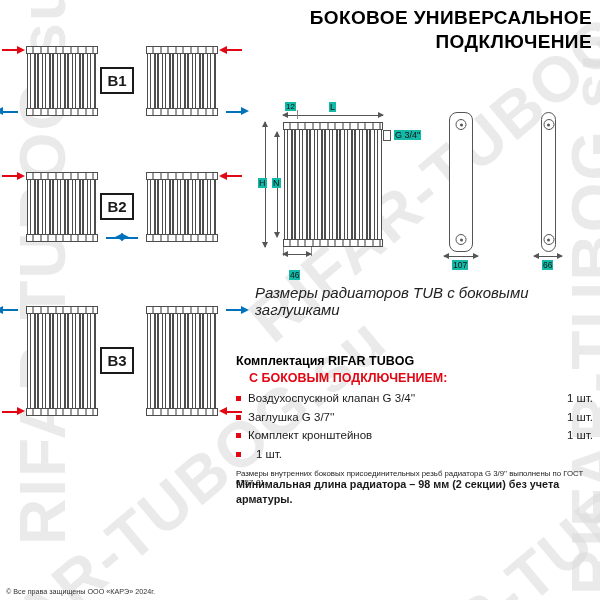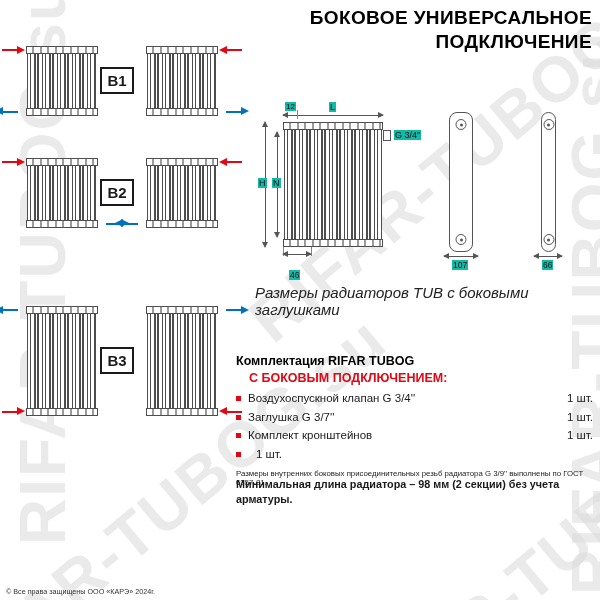--- a/index.html
+++ b/index.html
@@ -17,21 +17,21 @@
   .wm5 { left:320px; top:705px; transform:rotate(-40deg); transform-origin:left top; }
 
   
   .title { position:absolute; top:6px; right:8px; z-index:2; text-align:right;
            font-weight:bold; font-size:19px; line-height:1.25; letter-spacing:.4px; color:#000; }
 
   
   .schemes { position:absolute; left:0; top:0; width:245px; height:600px; z-index:1; }
   .scheme-row { position:absolute; left:0; width:245px; }
   .scheme-row.r1 { top:46px;  height:70px; }
-  .scheme-row.r2 { top:158px; height:70px; }
+  .scheme-row.r2 { top:172px; height:70px; }
   .scheme-row.r3 { top:306px; height:110px; }
   .scheme-row.r4 { top:436px; height:96px; }
   .radiator { position:absolute; top:0; bottom:0; width:72px; }
   .radiator.p0 { left:26px; }
   .radiator.p1 { left:146px; }
   .rad-cap { position:absolute; left:0; width:100%; height:8px; border:1.5px solid #4d4d4d;
              background:repeating-linear-gradient(90deg,#fff 0 5.5px,#9b9b9b 5.5px 7.5px); }
   .rad-cap.top { top:0; } .rad-cap.bot { bottom:0; }
   .rad-tubes { position:absolute; left:1px; right:1px; top:8px; bottom:8px;
                background:repeating-linear-gradient(90deg,#4d4d4d 0 1.5px,#fff 1.5px 3px,#4d4d4d 3px 4.5px,#fff 4.5px 7.5px); }

